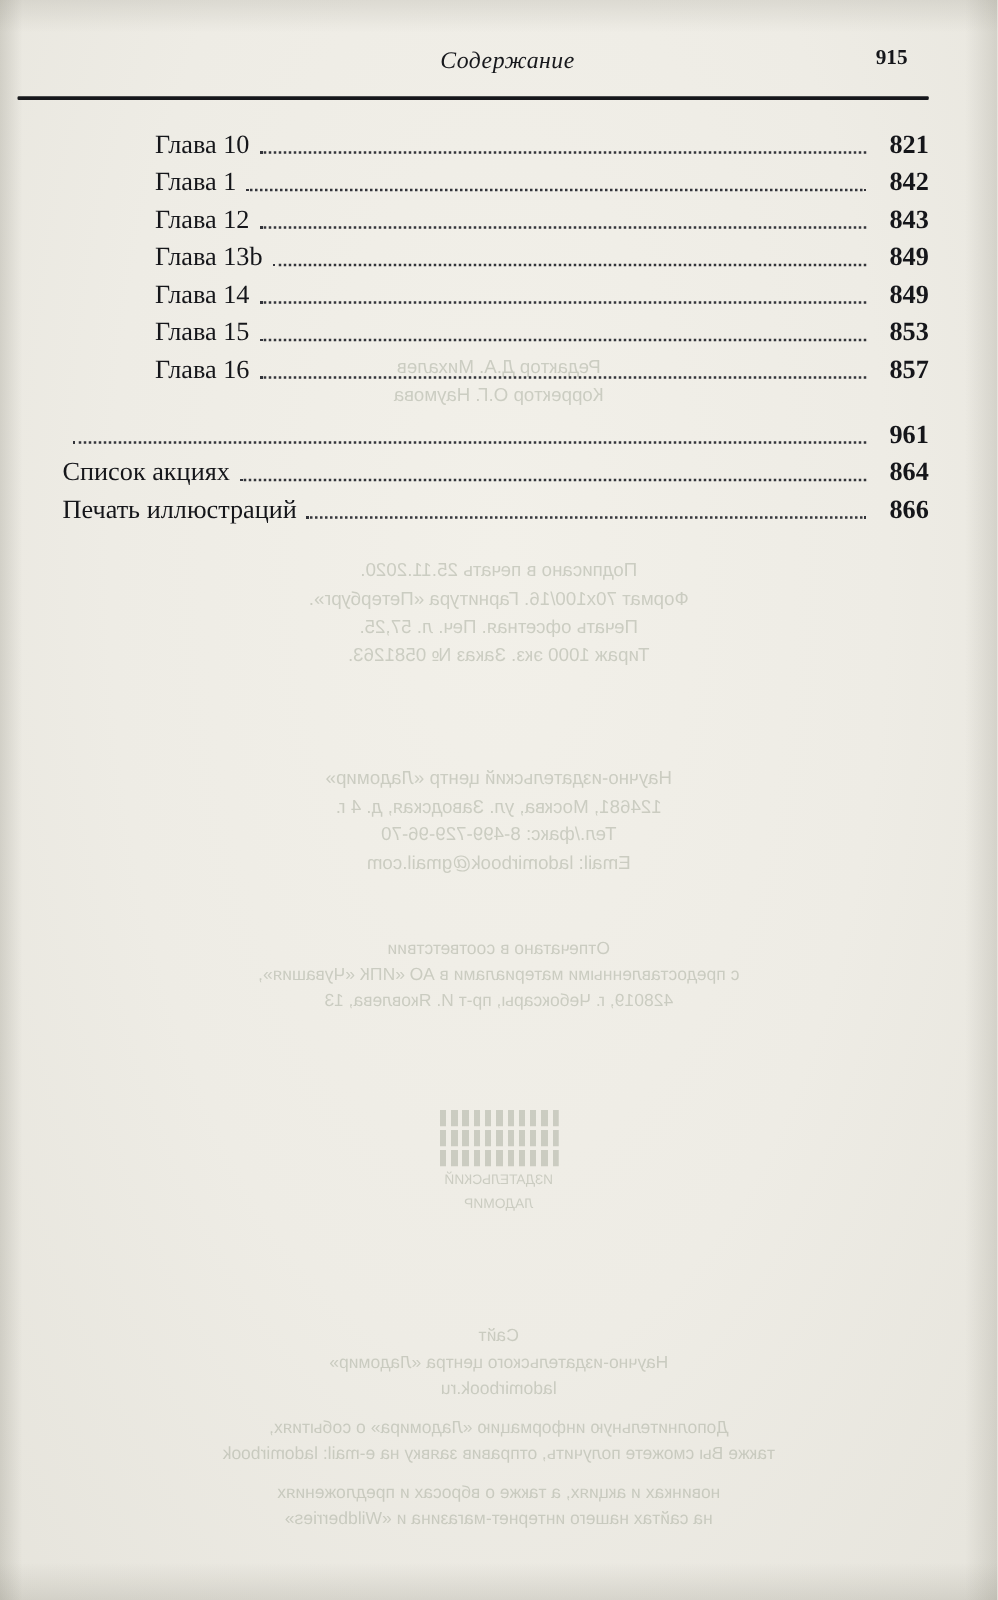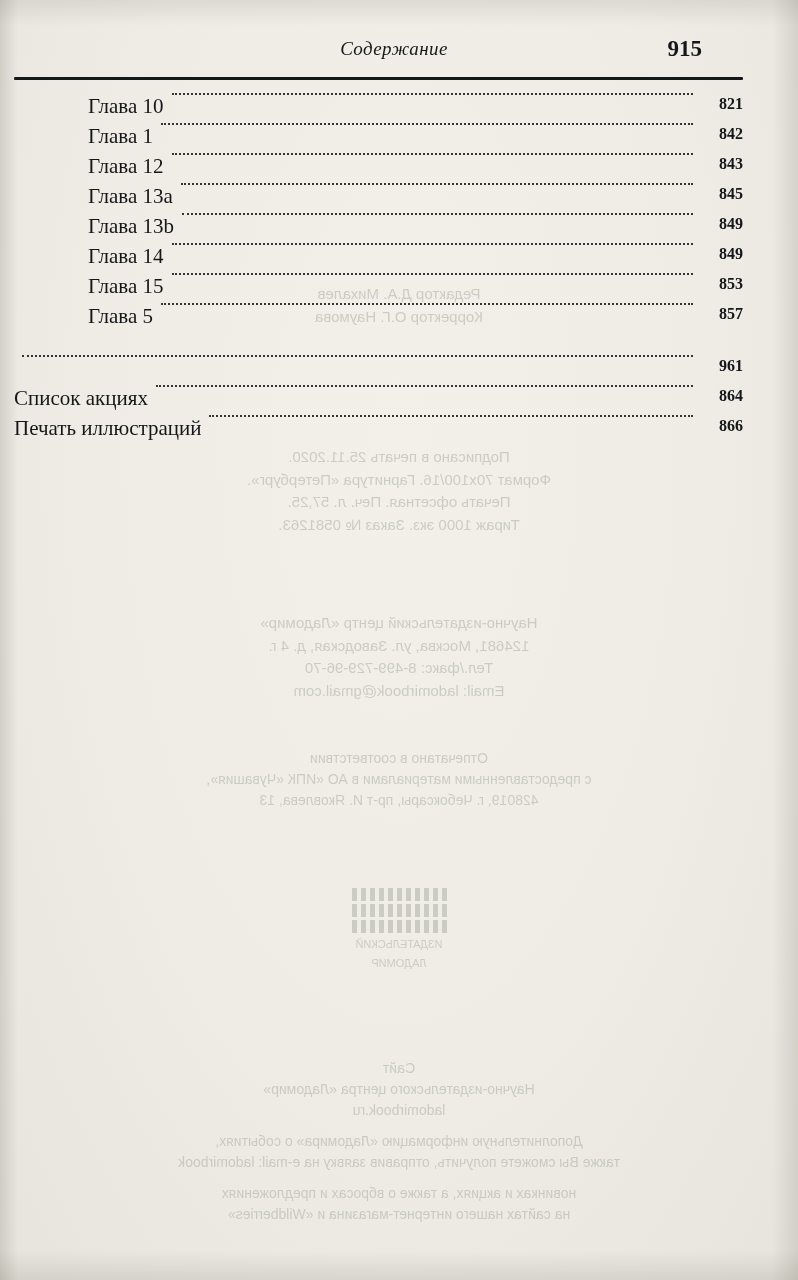--- a/index.html
+++ b/index.html
@@ -30,40 +30,40 @@
     top: 0;
     width: 798px;
     height: 1280px;
     padding: 0;
   }
 
   
   .running-head {
     position: absolute;
     left: 14px;
-    right: 24px;
+    right: 0;
     top: 38px;
     height: 34px;
   }
   .running-head-title {
     position: absolute;
     left: 0;
     right: 0;
     top: 0;
     text-align: center;
     font-style: italic;
     font-size: 19px;
     letter-spacing: 0.4px;
     color: #17181c;
   }
   .running-head-folio {
     position: absolute;
     right: 72px;
     top: -2px;
-    font-size: 23px;
+    font-size: 17px;
     font-weight: 700;
     color: #15161a;
   }
   .head-rule {
     position: absolute;
     left: 14px;
     right: 55px;
     top: 77px;
     height: 3px;
     background: #16171b;
@@ -72,25 +72,26 @@
 
   
   .toc {
     position: absolute;
     left: 14px;
     right: 55px;
     top: 96px;
   }
   .toc-row {
     display: flex;
-    align-items: flex-start;
+    align-items: flex-end;
     font-size: 21px;
     line-height: 1.0;
     height: 30px;
     color: #15161a;
+    margin-left: 36px;
   }
   .toc-row.indent .toc-label {
     padding-left: 74px;
   }
   .toc-label {
     white-space: nowrap;
     font-size: 21px;
   }
   .toc-label .ital {
     font-style: italic;
@@ -99,21 +100,21 @@
     flex: 1 1 auto;
     margin: 0 6px 0 8px;
     position: relative;
     bottom: 3px;
     border-bottom: 2px dotted #33343a;
     height: 0;
     overflow: hidden;
   }
   .toc-page {
     white-space: nowrap;
-    font-size: 16px;
+    font-size: 21px;
     font-weight: 700;
     min-width: 44px;
     text-align: right;
   }
   .group-gap {
     height: 22px;
   }
 
   .bleed-block {
     position: absolute;
@@ -252,41 +253,36 @@
         <span class="toc-label">Глава 1</span>
         <span class="toc-dots"></span>
         <span class="toc-page">842</span>
       </div>
       <div class="toc-row indent">
         <span class="toc-label">Глава 12</span>
         <span class="toc-dots"></span>
         <span class="toc-page">843</span>
       </div>
       <div class="toc-row indent">
-        <span class="toc-label">Глава 13a</span>
-        <span class="toc-dots"></span>
-        <span class="toc-page">845</span>
-      </div>
-      <div class="toc-row indent">
         <span class="toc-label">Глава 13b</span>
         <span class="toc-dots"></span>
         <span class="toc-page">849</span>
       </div>
       <div class="toc-row indent">
         <span class="toc-label">Глава 14</span>
         <span class="toc-dots"></span>
         <span class="toc-page">849</span>
       </div>
       <div class="toc-row indent">
         <span class="toc-label">Глава 15</span>
         <span class="toc-dots"></span>
         <span class="toc-page">853</span>
       </div>
       <div class="toc-row indent">
-        <span class="toc-label">Глава 5</span>
+        <span class="toc-label">Глава 16</span>
         <span class="toc-dots"></span>
         <span class="toc-page">857</span>
       </div>
 
       <div class="group-gap"></div>
 
       <div class="toc-row">
         <span class="toc-dots"></span>
         <span class="toc-page">961</span>
       </div>

